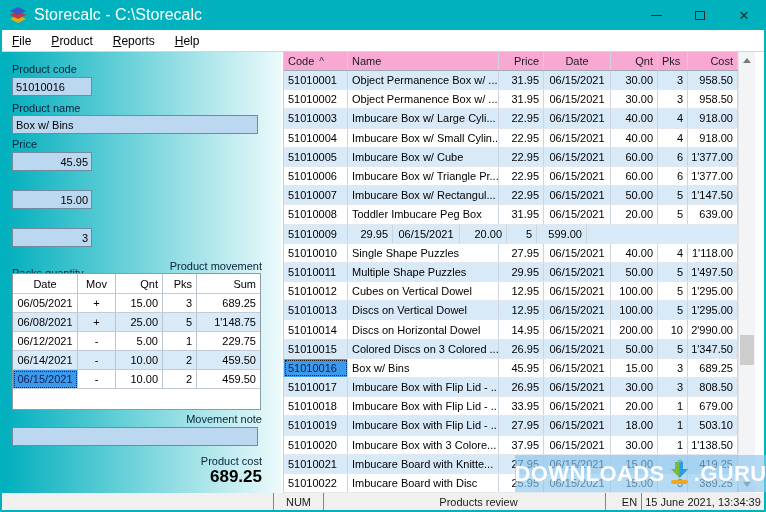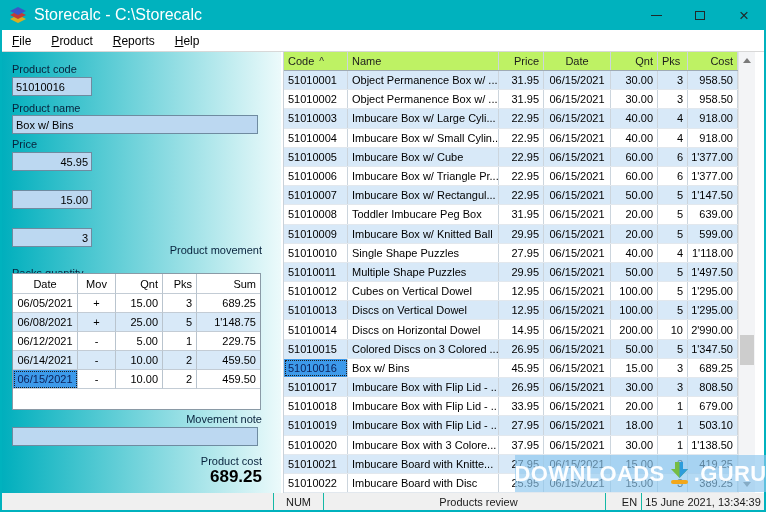--- a/index.html
+++ b/index.html
@@ -40,21 +40,21 @@
   .m3{width:34px;justify-content:flex-end;}
   .m4{width:63px;justify-content:flex-end;border-right:none;}
   .mov-header .mc{font-size:11px;}
   .mov-row.alt{background:#D8E9F8;}
 
   .cost-value{position:absolute;right:19px;top:415px;font-size:17px;font-weight:bold;color:#000;}
 
   
   .right-panel{position:absolute;left:279px;right:0;top:0;bottom:0;background:#ffffff;}
   .grid{position:absolute;left:2px;top:0;width:455px;height:441px;border-left:1px solid #c9d2da;box-sizing:border-box;}
-  .grid-header{height:19px;display:flex;border-bottom:1px solid #9fabb5;box-sizing:border-box;background:#bef264;justify-content:center;}
+  .grid-header{height:19px;display:flex;border-bottom:1px solid #9fabb5;box-sizing:border-box;background:#f9a8d4;justify-content:center;}
   .grid-body{position:absolute;top:19px;left:0;right:0;bottom:0;display:flex;flex-direction:column;}
   .grid-row{flex:1;display:flex;border-bottom:1px solid #e2e8ee;box-sizing:border-box;}
   .grid-row.alt{background:#D8E9F8;}
   .gc{box-sizing:border-box;border-right:1px solid #ccd5dd;padding:0 4px;font-size:11px;display:flex;align-items:center;white-space:nowrap;overflow:hidden;color:#000;}
   .hc{color:#1c1c1c;}
   .c0{width:64px;}
   .c1{width:151px;}
   .c2{width:45px;justify-content:flex-end;}
   .c3{width:67px;justify-content:center;}
   .c4{width:47px;justify-content:flex-end;}
@@ -131,21 +131,21 @@
 
       <div class="f-label" style="left:10px;top:86px;">Price</div>
       <input class="f-input num" style="left: 10px; top: 100px; width: 80px;" value="45.95">
 
       <div class="f-label" style="left:10px;top:114px;margin-top:24px;">Product quantity</div>
       <input class="f-input num" style="left: 10px; top: 138px; width: 80px;" value="15.00">
 
       <div class="f-label" style="left:10px;top:175px;margin-top:40px;">Packs quantity</div>
       <input class="f-input num" style="left: 10px; top: 176px; width: 80px;" value="3">
 
-      <div class="r-label" style="top:192px;">Product movement</div>
+      <div class="r-label" style="top:208px;">Product movement</div>
 
       <div class="mov-table">
         <div class="mov-header">
             <div class="mc m0">Date</div>
             <div class="mc m1">Mov</div>
             <div class="mc m2">Qnt</div>
             <div class="mc m3">Pks</div>
             <div class="mc m4">Sum</div>
           </div>
         <div class="mov-body">
@@ -273,21 +273,20 @@
               <div class="gc c0">51010008</div>
               <div class="gc c1">Toddler Imbucare Peg Box</div>
               <div class="gc c2">31.95</div>
               <div class="gc c3">06/15/2021</div>
               <div class="gc c4">20.00</div>
               <div class="gc c5">5</div>
               <div class="gc c6">639.00</div>
             </div>
             <div class="grid-row alt">
               <div class="gc c0">51010009</div>
-              <div class="gc c1">Imbucare Box w/ Knitted Ball</div>
               <div class="gc c2">29.95</div>
               <div class="gc c3">06/15/2021</div>
               <div class="gc c4">20.00</div>
               <div class="gc c5">5</div>
               <div class="gc c6">599.00</div>
             </div>
             <div class="grid-row">
               <div class="gc c0">51010010</div>
               <div class="gc c1">Single Shape Puzzles</div>
               <div class="gc c2">27.95</div>

